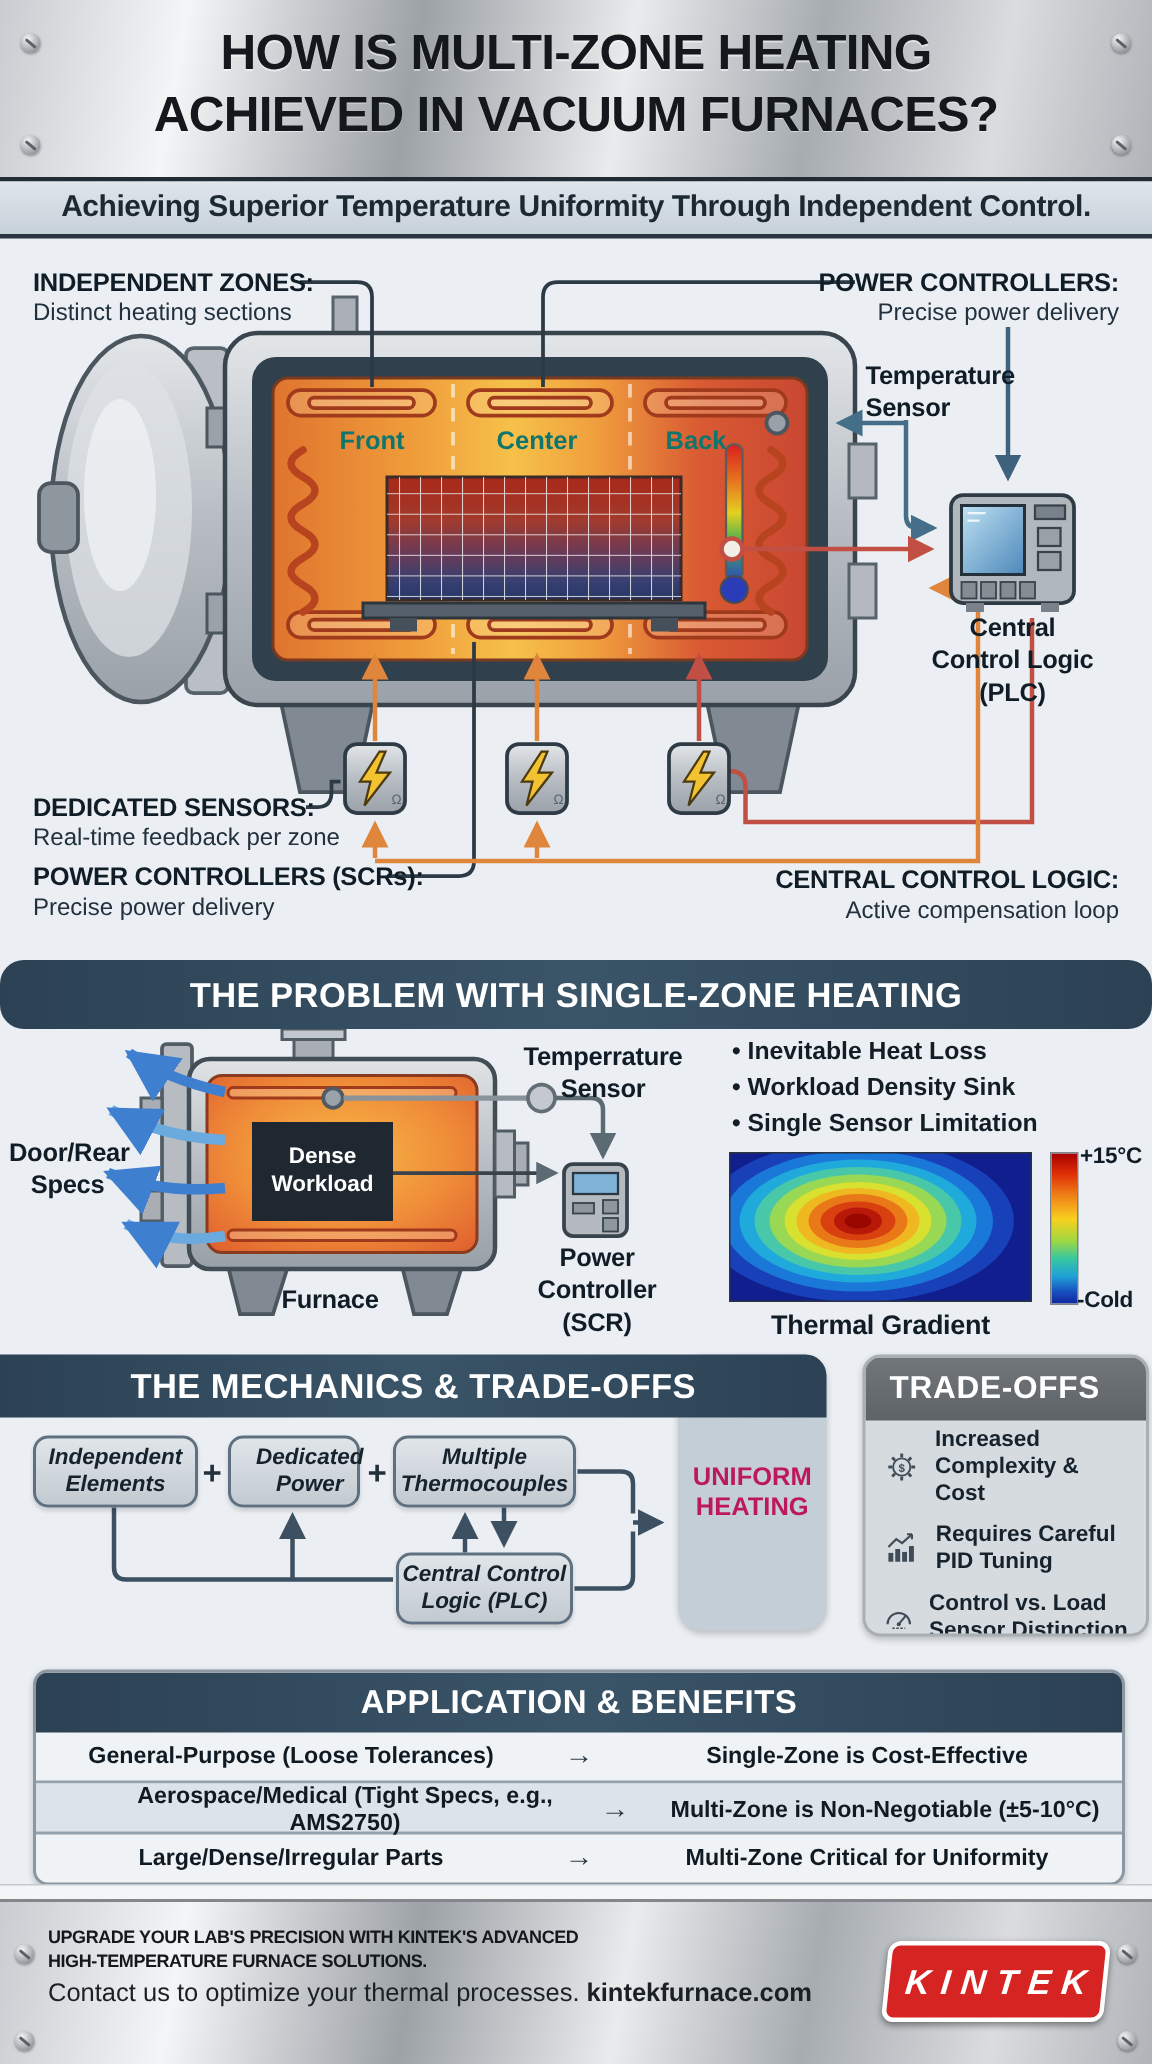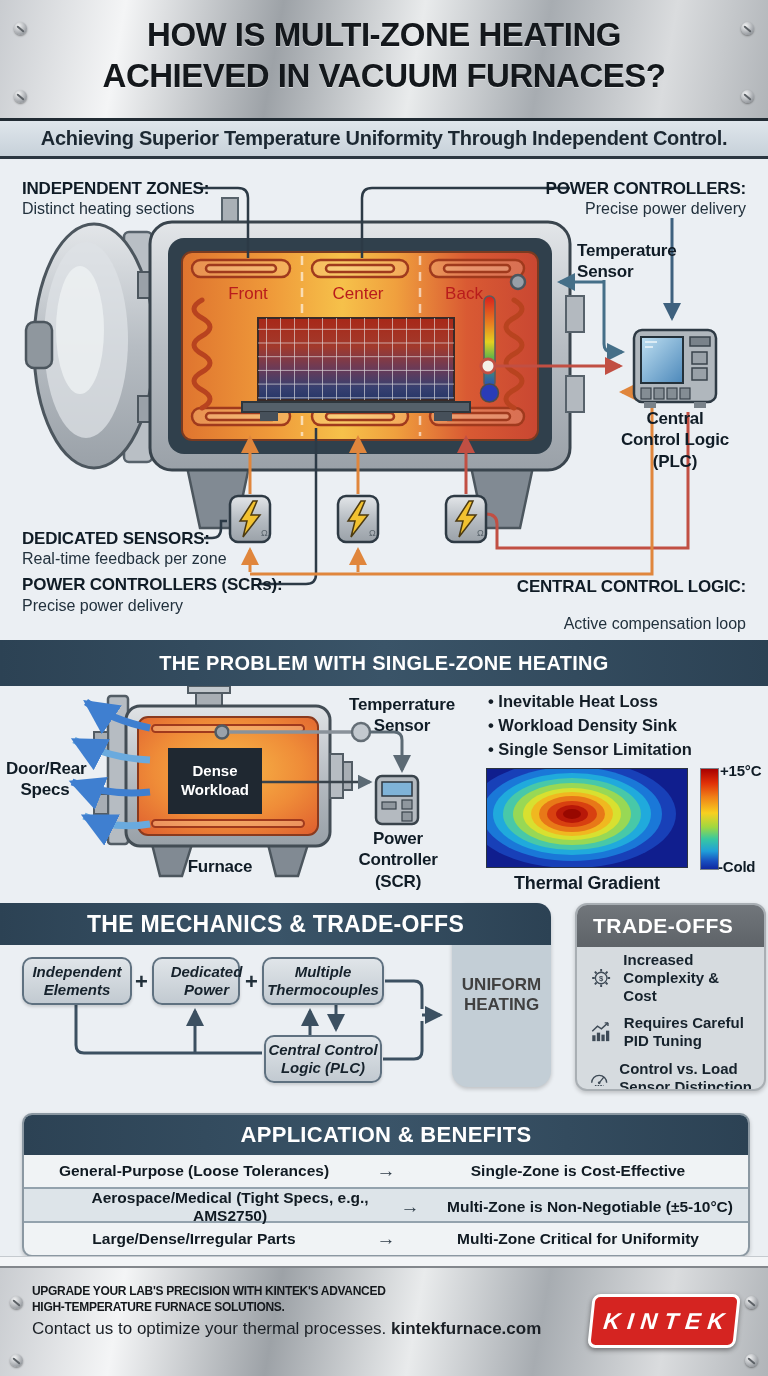--- a/index.html
+++ b/index.html
@@ -10,29 +10,29 @@
   .metal{background:linear-gradient(100deg,#c9ccd0 0%,#f4f5f6 16%,#9da2a7 36%,#e9ebec 54%,#a7acb1 70%,#dadcde 86%,#b0b4b8 100%);}
   .screw{width:13px;height:13px;border-radius:50%;background:radial-gradient(circle at 35% 30%,#f3f4f5,#9b9fa4 70%,#6f7479);box-shadow:0 1px 2px rgba(0,0,0,.4);}
   .screw::after{content:"";position:absolute;left:2px;top:5.5px;width:9px;height:2px;background:#5c6166;transform:rotate(40deg);border-radius:1px;}
   .header{left:0;top:0;width:768px;height:118px;border-bottom:3px solid #222c34;}
   .header h1{margin:0;padding-top:14px;text-align:center;font-size:33px;line-height:1.25;font-weight:bold;letter-spacing:-0.5px;color:#14181c;text-shadow:0 1px 0 rgba(255,255,255,.5);}
   .subtitle-band{left:0;top:121px;width:768px;height:35px;background:linear-gradient(180deg,#dfe6ec,#c7d1d9);border-bottom:3px solid #2b3640;display:flex;align-items:center;justify-content:center;}
   .subtitle-band div{font-size:20px;font-weight:bold;color:#1c2832;letter-spacing:-0.3px;}
   
   .lab-t{font-weight:bold;font-size:17px;color:#101c26;letter-spacing:-0.2px;line-height:1.25;}
   .lab-s{font-size:16px;color:#22313d;line-height:1.3;}
-  .zone-label{font-weight:normal;font-size:17px;color:#b91c1c;}
+  .zone-label{font-weight:bold;font-size:17px;color:#0f766e;}
   
   .banner{background:linear-gradient(90deg,#2c4254,#3a5468 50%,#2c4254);color:#fff;font-weight:bold;display:flex;align-items:center;justify-content:center;letter-spacing:0.3px;}
   
   .bullets div{font-size:16.5px;font-weight:bold;color:#131d26;line-height:1.45;}
   
   .mbox{background:linear-gradient(180deg,#e0e5e9,#c2cad1);border:2px solid #5f7180;border-radius:10px;display:flex;align-items:center;justify-content:center;text-align:center;font-weight:bold;font-size:15px;color:#16222c;line-height:1.2;padding:2px;box-sizing:border-box;box-shadow:0 2px 3px rgba(0,0,0,.15);font-style:italic;}
   .plus{font-size:22px;font-weight:bold;color:#22303a;}
-  .uniform-col{background:#c3ced6;border-radius:16px;box-shadow:0 2px 4px rgba(0,0,0,.2);display:flex;align-items:center;justify-content:center;text-align:center;font-weight:bold;font-size:17px;color:#404040;}
+  .uniform-col{background:#c3ced6;border-radius:16px;box-shadow:0 2px 4px rgba(0,0,0,.2);display:flex;align-items:center;justify-content:center;text-align:center;font-weight:bold;font-size:17px;color:#be185d;}
   .to-panel{background:#d6dbdf;border:2px solid #a9afb4;border-radius:12px;box-shadow:0 2px 4px rgba(0,0,0,.2);overflow:hidden;}
   .to-head{background:linear-gradient(180deg,#71767b,#5e6368);color:#fff;font-weight:bold;font-size:21px;letter-spacing:0.5px;display:flex;align-items:center;padding-left:16px;height:42px;}
   .to-item{display:flex;align-items:center;gap:10px;padding:4px 8px 4px 12px;}
   .to-item .txt{font-weight:bold;font-size:15px;color:#16222c;line-height:1.2;}
   
   .app-table{background:#f0f3f5;border:2px solid #8b98a2;border-radius:10px;overflow:hidden;box-shadow:0 2px 4px rgba(0,0,0,.2);}
   .app-row{display:grid;grid-template-columns:1fr 44px 1fr;align-items:center;height:32px;}
   .app-row .cell{text-align:center;font-weight:bold;font-size:15.5px;color:#101a22;}
   .app-row .arr{text-align:center;font-size:19px;font-weight:bold;color:#2c3a46;}
   .row-sep{height:2px;background:#93a2ad;}
@@ -248,24 +248,24 @@
     <div class="abs zone-label" style="left:318px;top:128px;width:80px;text-align:center;">Center</div>
     <div class="abs zone-label" style="left:424px;top:128px;width:80px;text-align:center;">Back</div>
 
     <div class="abs lab-t" style="left:615px;top:252px;width:120px;text-align:center;">Central Control Logic (PLC)</div>
 
     <div class="abs lab-t" style="left:22px;top:372px;">DEDICATED SENSORS:</div>
     <div class="abs lab-s" style="left:22px;top:393px;">Real-time feedback per zone</div>
     <div class="abs lab-t" style="left:22px;top:418px;">POWER CONTROLLERS (SCRs):</div>
     <div class="abs lab-s" style="left:22px;top:440px;">Precise power delivery</div>
     <div class="abs lab-t" style="right:22px;top:420px;text-align:right;">CENTRAL CONTROL LOGIC:</div>
-    <div class="abs lab-s" style="right:22px;top:442px;text-align:right;margin-top:16px;">Active compensation loop</div>
-  </div>
-
-  <div class="abs banner" style="left:0;top:640px;width:768px;height:46px;font-size:20px;">THE PROBLEM WITH SINGLE-ZONE HEATING</div>
+    <div class="abs lab-s" style="right:22px;top:442px;text-align:right;">Active compensation loop</div>
+  </div>
+
+  <div class="abs banner" style="left:0;top:640px;width:768px;height:46px;font-size:23px;border-radius:16px;">THE PROBLEM WITH SINGLE-ZONE HEATING</div>
 
   <div class="abs" style="left:0;top:686px;width:768px;height:209px;">
     <svg class="abs" style="left:0;top:0;" width="480" height="209" viewBox="0 0 480 209">
       <defs>
         <linearGradient id="metal2" x1="0" y1="0" x2="0" y2="1">
           <stop offset="0" stop-color="#e0e3e6"></stop>
             <stop offset="0.55" stop-color="#b4bac0"></stop>
             <stop offset="1" stop-color="#98a0a7"></stop>
         </linearGradient>
         <radialGradient id="int2" cx="0.5" cy="0.45" r="0.75">

